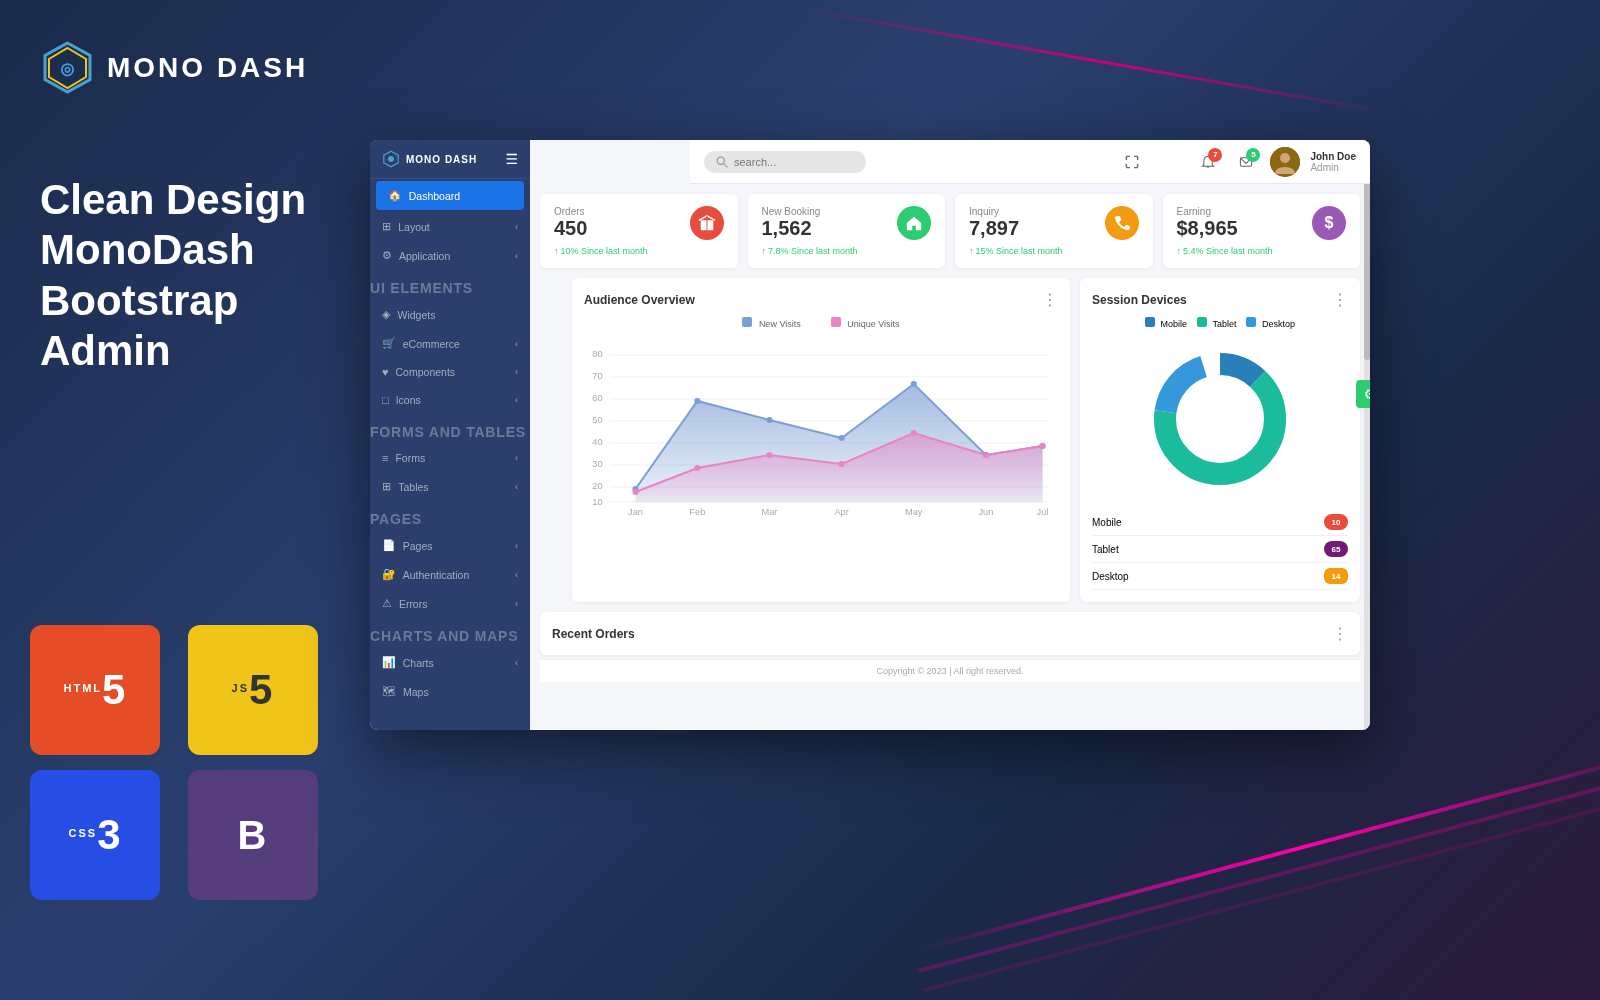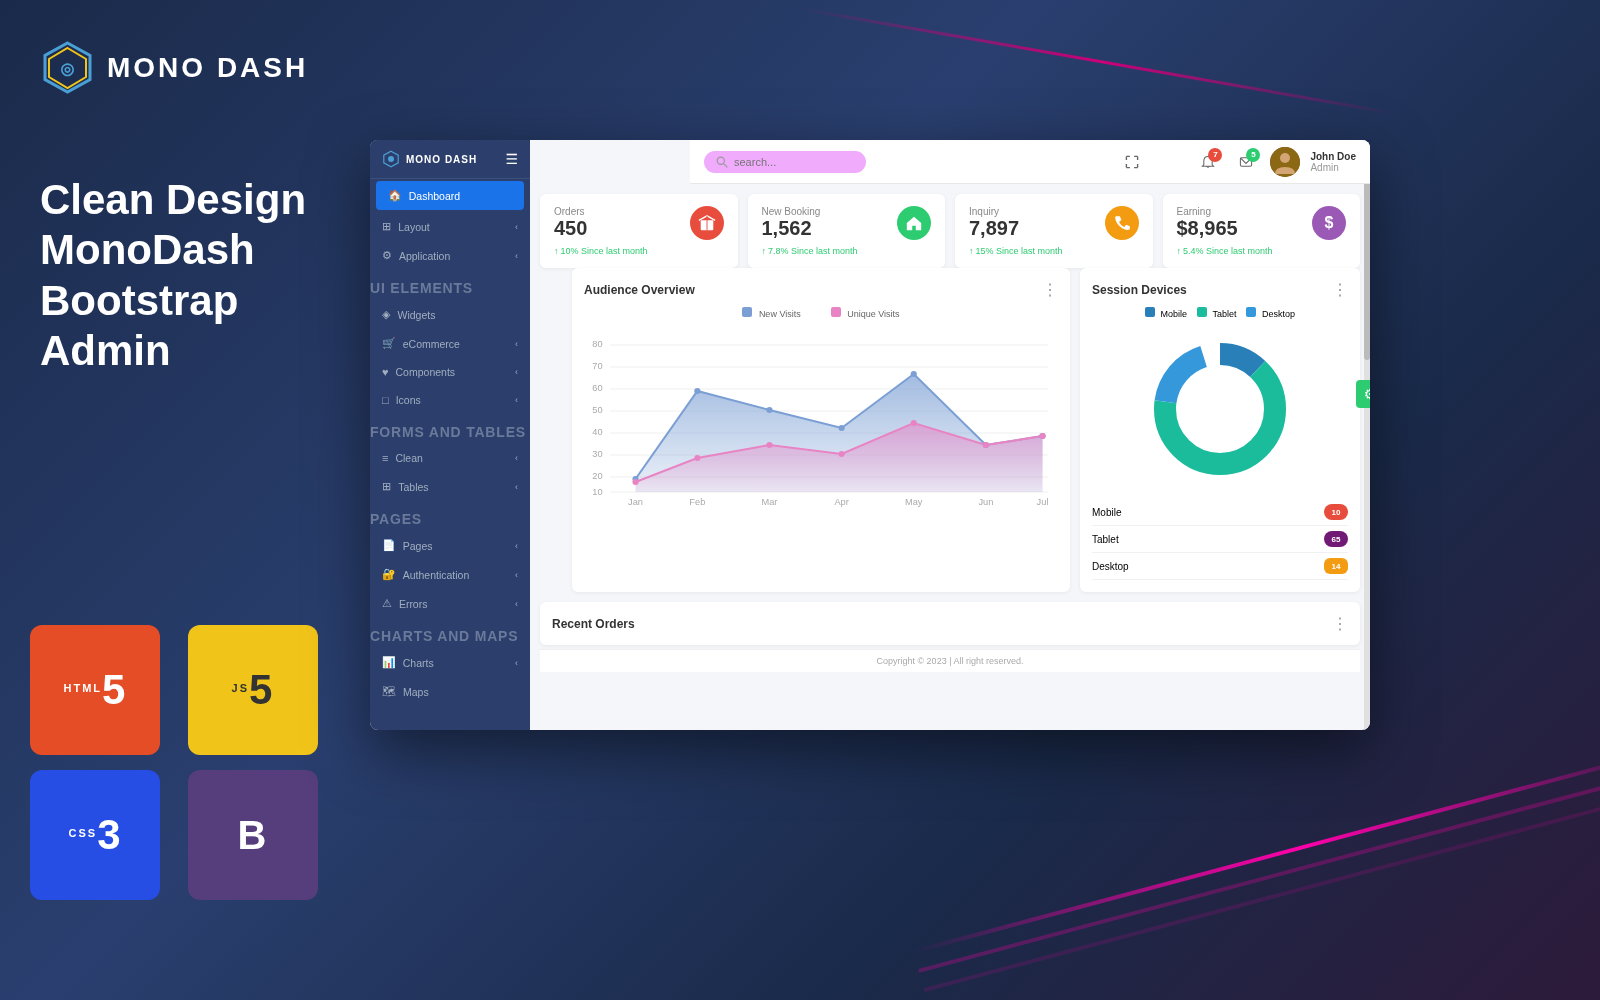--- a/index.html
+++ b/index.html
@@ -221,21 +221,21 @@
       position: absolute;
       top: 0;
       left: 160px;
       right: 0;
       z-index: 10;
     }
 
     .search-box {
       display: flex;
       align-items: center;
-      background: #f0abfc;
+      background: #e5e5e5;
       border-radius: 20px;
       padding: 5px 12px;
       gap: 6px;
       flex: 0 0 160px;
       justify-content: flex-end;
     }
 
     .search-box input {
       border: none;
       background: transparent;
@@ -302,20 +302,21 @@
       padding: 10px;
       overflow-y: auto;
       height: calc(100% - 44px);
     }
 
     
     .stat-cards {
       display: grid;
       grid-template-columns: repeat(4, 1fr);
       gap: 10px;
+      margin-bottom: 10px;
     }
 
     .stat-card {
       background: white;
       border-radius: 6px;
       padding: 12px 14px;
       box-shadow: 0 1px 4px rgba(0,0,0,0.06);
     }
 
     .stat-card-header {
@@ -637,21 +638,21 @@
       <div class="sidebar-item">
         <span class="sidebar-icon">□</span>
         <span>Icons</span>
         <span class="arrow">‹</span>
       </div>
 
       <div class="sidebar-section">FORMS AND TABLES</div>
 
       <div class="sidebar-item">
         <span class="sidebar-icon">≡</span>
-        <span>Clean</span>
+        <span>Forms</span>
         <span class="arrow">‹</span>
       </div>
 
       <div class="sidebar-item">
         <span class="sidebar-icon">⊞</span>
         <span>Tables</span>
         <span class="arrow">‹</span>
       </div>
 
       <div class="sidebar-section">PAGES</div>

